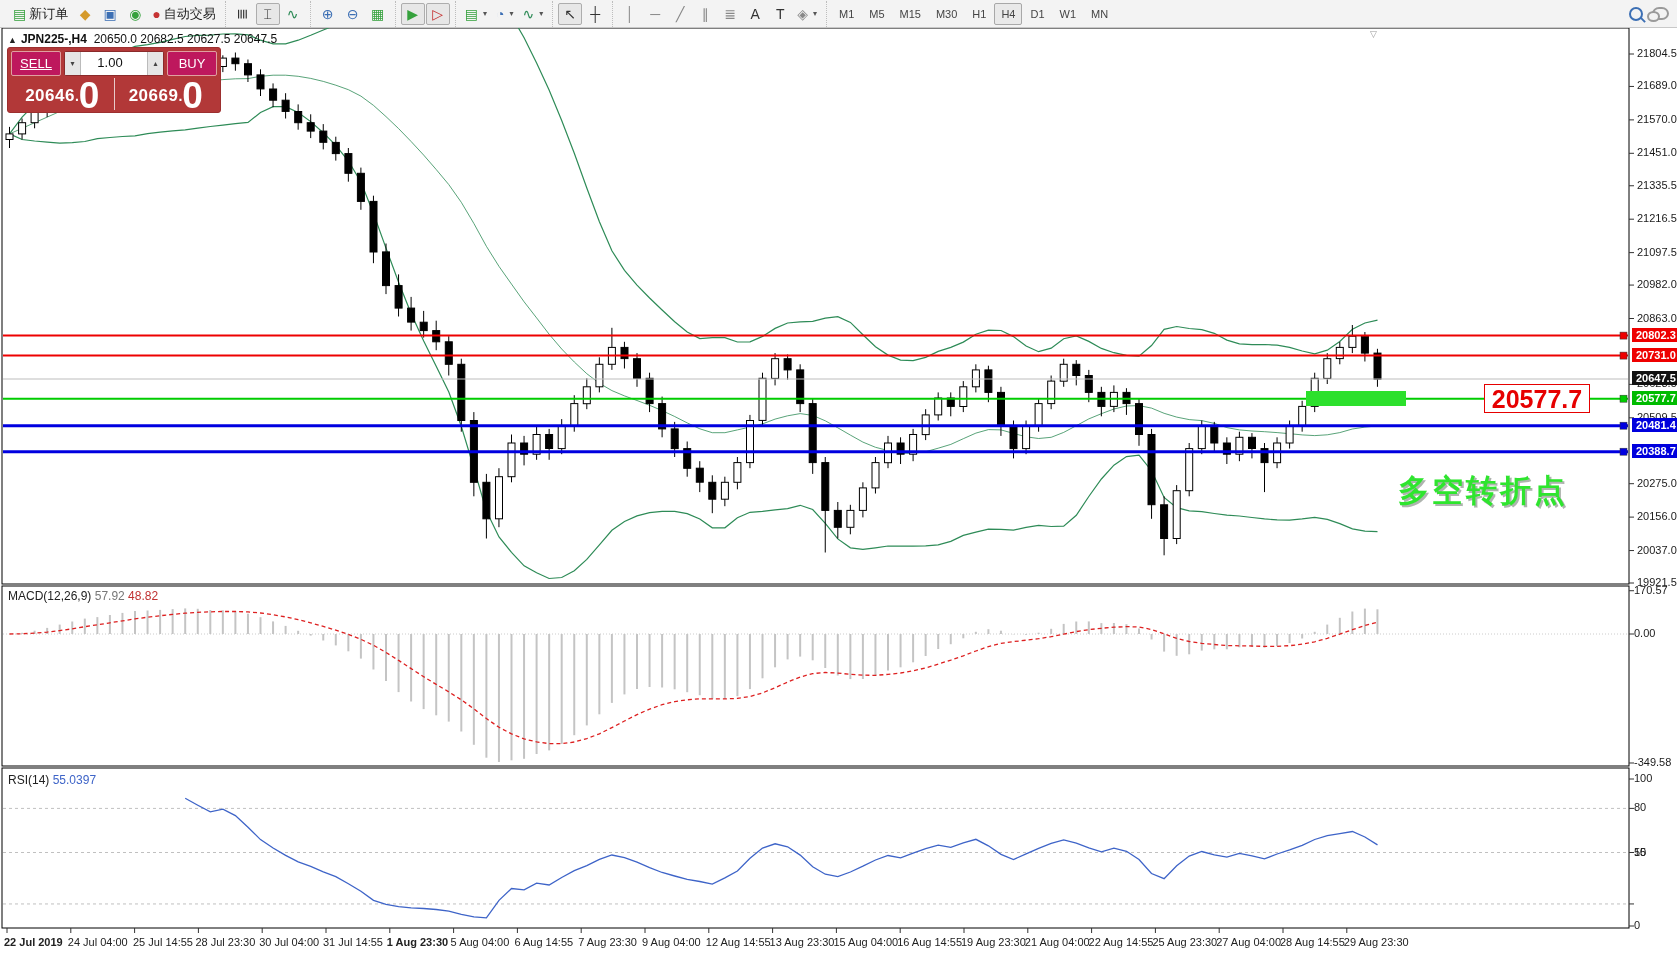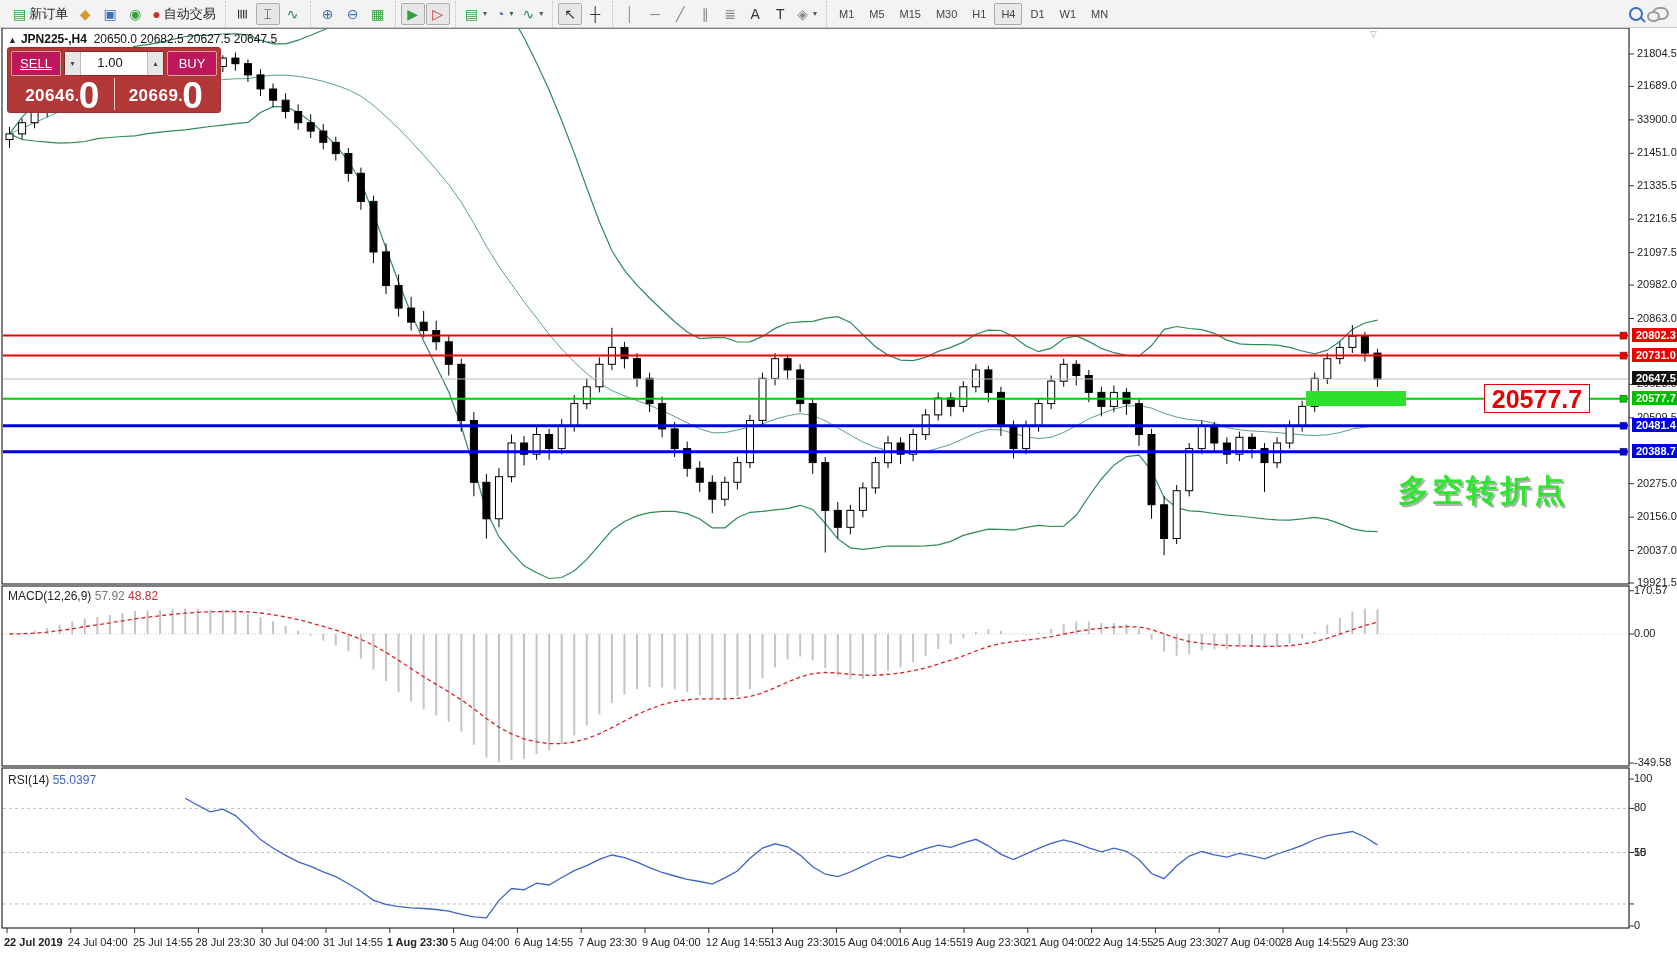--- a/index.html
+++ b/index.html
@@ -638,21 +638,21 @@
 <div id="turning">多空转折点</div>
 
 <div class="linelab" style="top: 327.553px; background: rgb(238, 0, 0);">20802.3</div>
 <div class="linelab" style="top: 347.583px; background: rgb(238, 0, 0);">20731.0</div>
 <div class="linelab" style="top: 371.041px; background: rgb(17, 17, 17);">20647.5</div>
 <div class="linelab" style="top: 390.651px; background: rgb(0, 187, 0);">20577.7</div>
 <div class="linelab" style="top: 417.705px; background: rgb(0, 0, 221);">20481.4</div>
 <div class="linelab" style="top: 443.747px; background: rgb(0, 0, 221);">20388.7</div>
 <div class="axlab" style="top: 47px;">21804.5</div>
 <div class="axlab" style="top: 79.448px;">21689.0</div>
-<div class="axlab" style="top: 112.879px;">33900.0</div>
+<div class="axlab" style="top: 112.879px;">21570.0</div>
 <div class="axlab" style="top: 146.31px;">21451.0</div>
 <div class="axlab" style="top: 178.758px;">21335.5</div>
 <div class="axlab" style="top: 212.19px;">21216.5</div>
 <div class="axlab" style="top: 245.621px;">21097.5</div>
 <div class="axlab" style="top: 278.069px;">20982.0</div>
 <div class="axlab" style="top: 311.5px;">20863.0</div>
 <div class="axlab" style="top: 377.379px;">20628.5</div>
 <div class="axlab" style="top: 410.81px;">20509.5</div>
 <div class="axlab" style="top: 476.69px;">20275.0</div>
 <div class="axlab" style="top: 510.121px;">20156.0</div>

